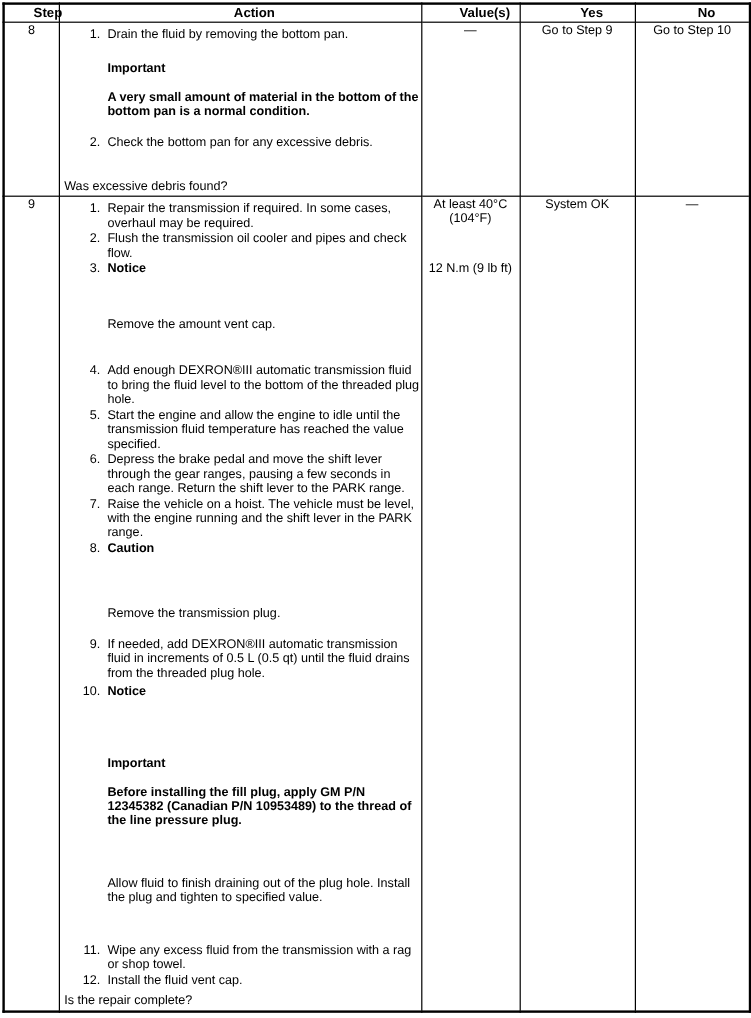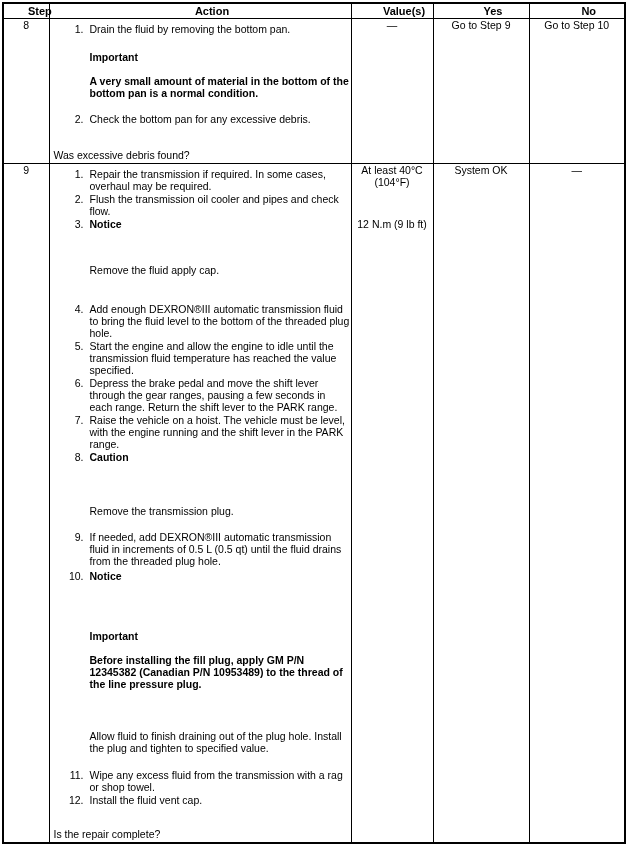--- a/index.html
+++ b/index.html
@@ -59,21 +59,21 @@
     padding-right: 6px;
   }
   .li .txt { flex: 1; }
   .para { margin-left: 40px; margin-top: 1px; }
   .b { font-weight: bold; }
 
   .g3  { margin-top: 3px; }
   .g4  { margin-top: 4px; }
   .g12 { margin-top: 12px; }
   .g14 { margin-top: 14px; }
-  .g15 { margin-top: 15px; }
+  .g15 { margin-top: 32px; }
   .g16 { margin-top: 16px; }
   .g24 { margin-top: 40px; }
   .g27 { margin-top: 27px; }
   .g34 { margin-top: 34px; }
   .g42 { margin-top: 42px; }
   .g48 { margin-top: 48px; }
 
   .question {
     position: absolute;
     left: 4px;
@@ -140,21 +140,21 @@
             <span class="txt">Repair the transmission if required. In some cases, overhaul may be required.</span>
           </div>
           <div class="li">
             <span class="num">2.</span>
             <span class="txt">Flush the transmission oil cooler and pipes and check flow.</span>
           </div>
           <div class="li">
             <span class="num">3.</span>
             <span class="txt b">Notice</span>
           </div>
-          <div class="para g34">Remove the fluid apply cap.</div>
+          <div class="para g34">Remove the amount vent cap.</div>
           <div class="li g27">
             <span class="num">4.</span>
             <span class="txt">Add enough DEXRON®III automatic transmission fluid to bring the fluid level to the bottom of the threaded plug hole.</span>
           </div>
           <div class="li">
             <span class="num">5.</span>
             <span class="txt">Start the engine and allow the engine to idle until the transmission fluid temperature has reached the value specified.</span>
           </div>
           <div class="li">
             <span class="num">6.</span>

